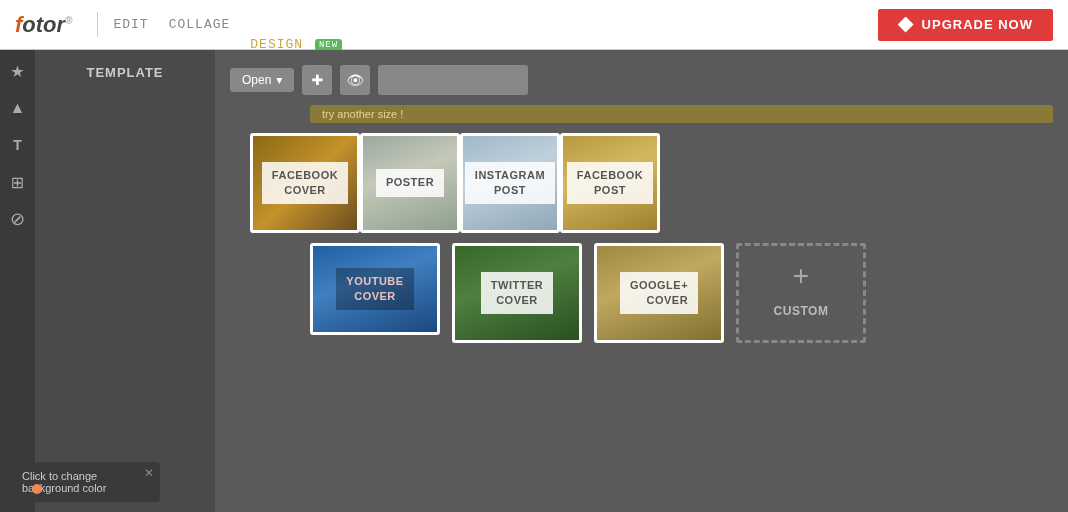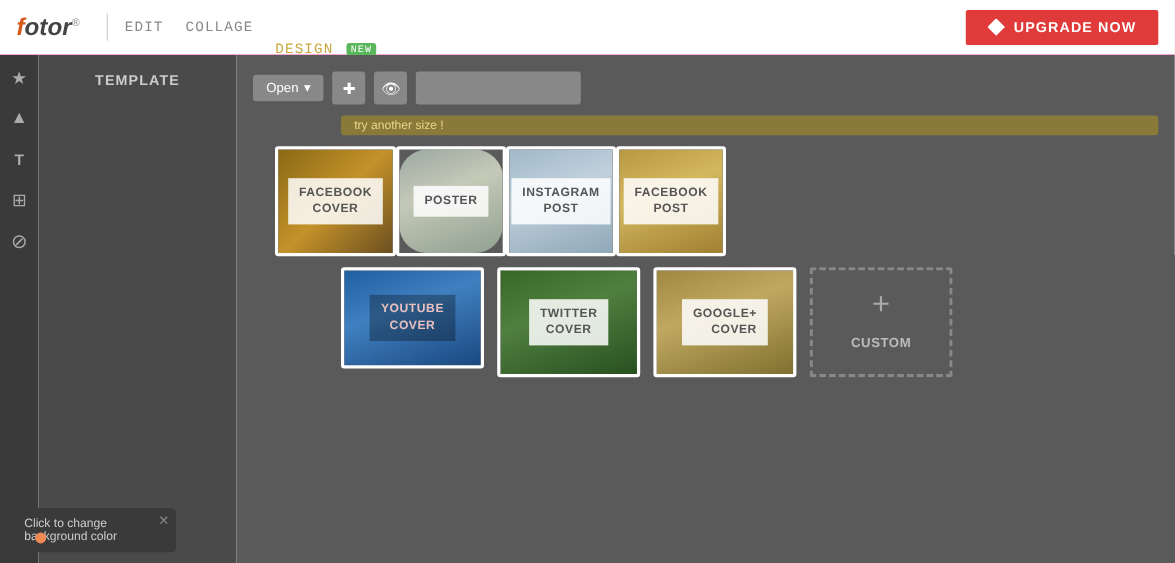--- a/index.html
+++ b/index.html
@@ -138,21 +138,20 @@
       width: 110px; height: 100px;
     }
     .card-facebook-cover .card-inner {
       background: linear-gradient(135deg, #8b6914 0%, #c4922a 50%, #6b4f20 100%);
     }
     .card-poster {
       width: 100px; height: 100px;
     }
     .card-poster .card-inner {
       background: linear-gradient(160deg, #9ba8a0 0%, #c5c9b8 40%, #8fa090 100%);
-      border-radius: 25px;
     }
     .card-card {
       width: 100px; height: 100px;
     }
     .card-card .card-inner {
       background: linear-gradient(160deg, #7abfd4 0%, #a8d4e0 40%, #6fa8c0 100%);
     }
     .card-instagram-post {
       width: 100px; height: 100px;
     }

